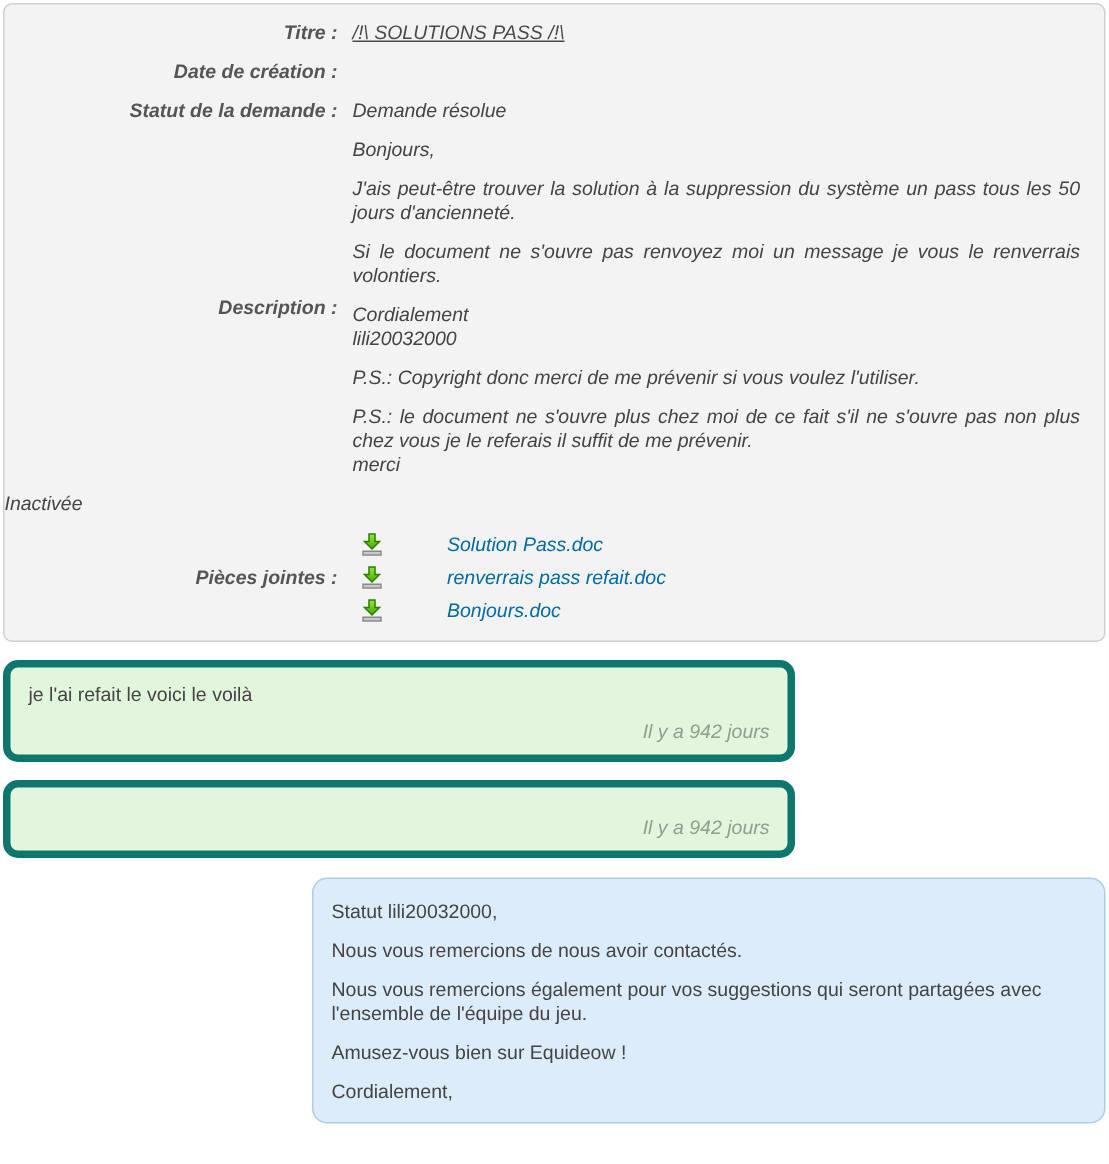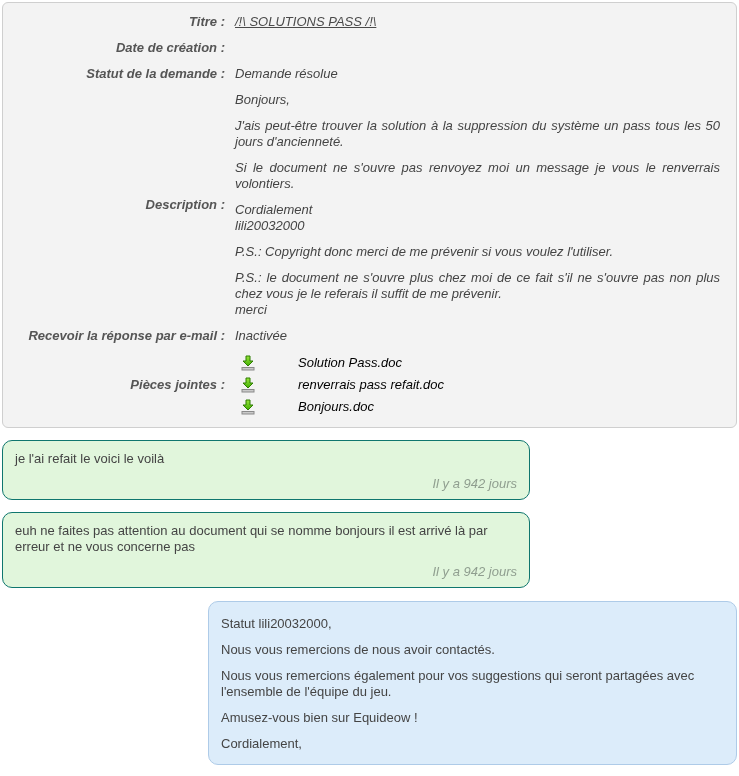--- a/index.html
+++ b/index.html
@@ -62,35 +62,35 @@
     cursor: pointer;
   }
   .attachment-row:last-child { margin-bottom: 0; }
   .dl-icon {
     width: 16px; height: 16px;
     margin-left: 5px;
     margin-right: 42px;
     display: inline-block;
   }
   .attachment-name {
-    color: #000000;
+    color: #0369a1;
     text-decoration: none;
     line-height: 17px;
   }
 
   
   .bubble {
     border-radius: 10px;
     padding: 10px 12px 8px 12px;
     line-height: 16px;
   }
   .bubble.green {
     margin: 12px 209px 10px 2px;
     background: #e1f6dc;
-    border: 1px solid #0f766e;
+    border: 5px solid #0f766e;
     color: #444444;
   }
   .bubble-time {
     text-align: right;
     font-style: italic;
     color: #8f9e8f;
     margin-top: 9px;
     line-height: 15px;
   }
   .bubble.blue {
@@ -144,21 +144,20 @@
       <div class="desc-para">Si le document ne s'ouvre pas renvoyez moi un message je vous le renverrais volontiers.</div>
       <div class="desc-para">Cordialement
 lili20032000</div>
       <div class="desc-para">P.S.: Copyright donc merci de me prévenir si vous voulez l'utiliser.</div>
       <div class="desc-para">P.S.: le document ne s'ouvre plus chez moi de ce fait s'il ne s'ouvre pas non plus chez vous je le referais il suffit de me prévenir.
 merci</div>
     </div>
   </div>
 
   <div class="field-row">
-    <div class="field-label">Recevoir la réponse par e-mail :</div>
     <div class="field-value">Inactivée</div>
   </div>
 
   <div class="field-row">
     <div class="field-label">Pièces jointes :</div>
     <div class="field-value">
 
       <div class="attachment-row">
         <span class="dl-icon">
           <svg width="16" height="16" viewBox="0 0 16 16">
@@ -192,21 +191,20 @@
     </div>
   </div>
 </div>
 
 <div class="bubble green">
   <div class="bubble-text">je l'ai refait le voici le voilà</div>
   <div class="bubble-time">Il y a 942 jours</div>
 </div>
 
 <div class="bubble green">
-  <div class="bubble-text">euh ne faites pas attention au document qui se nomme bonjours il est arrivé là par erreur et ne vous concerne pas</div>
   <div class="bubble-time">Il y a 942 jours</div>
 </div>
 
 <div class="bubble blue">
   <div class="msg-para">Statut lili20032000,</div>
   <div class="msg-para">Nous vous remercions de nous avoir contactés.</div>
   <div class="msg-para">Nous vous remercions également pour vos suggestions qui seront partagées avec l'ensemble de l'équipe du jeu.</div>
   <div class="msg-para">Amusez-vous bien sur Equideow !</div>
   <div class="msg-para">Cordialement,</div>
 

